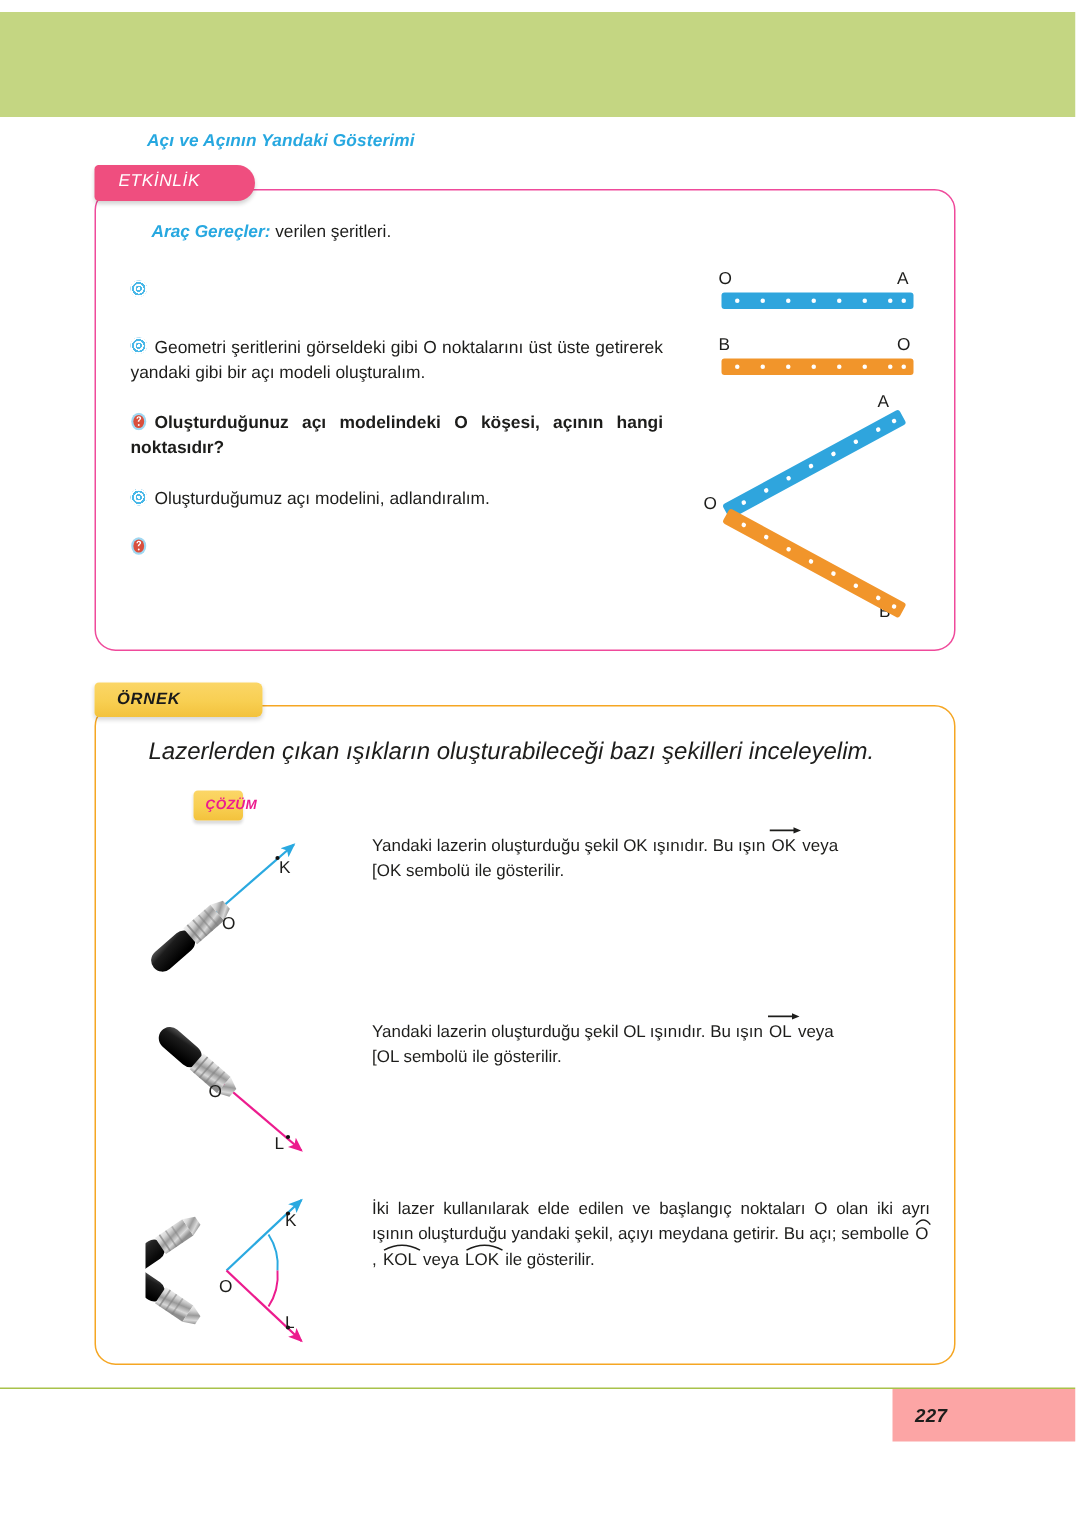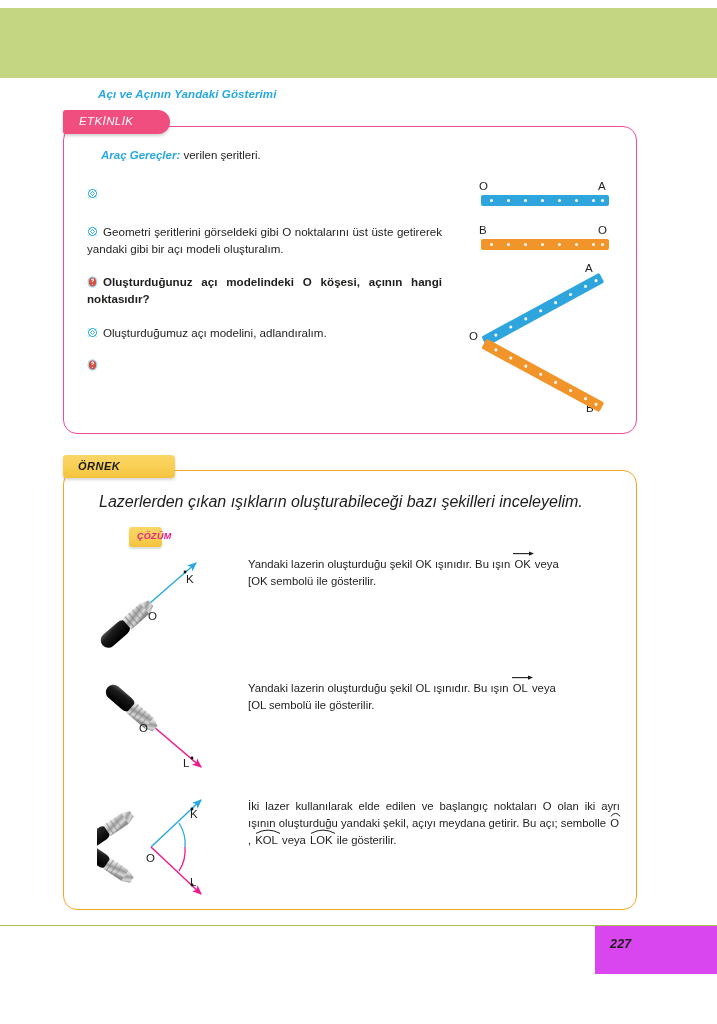--- a/index.html
+++ b/index.html
@@ -193,22 +193,22 @@
   
   .footer-rule {
     position: absolute;
     left: 0; top: 925px;
     width: 717px; height: 1.4px;
     background: #a8c24a;
   }
   .page-badge {
     position: absolute;
     left: 595px; top: 926px;
-    width: 122px; height: 48px;
-    background: #d946ef;
+    width: 122px; height: 35px;
+    background: #fca5a5;
   }
   .page-num {
     position: absolute;
     left: 15px; top: 11px;
     font-size: 12.5px;
     font-weight: bold;
     font-style: italic;
     color: #1d1d1b;
     letter-spacing: 0.2px;
   }

